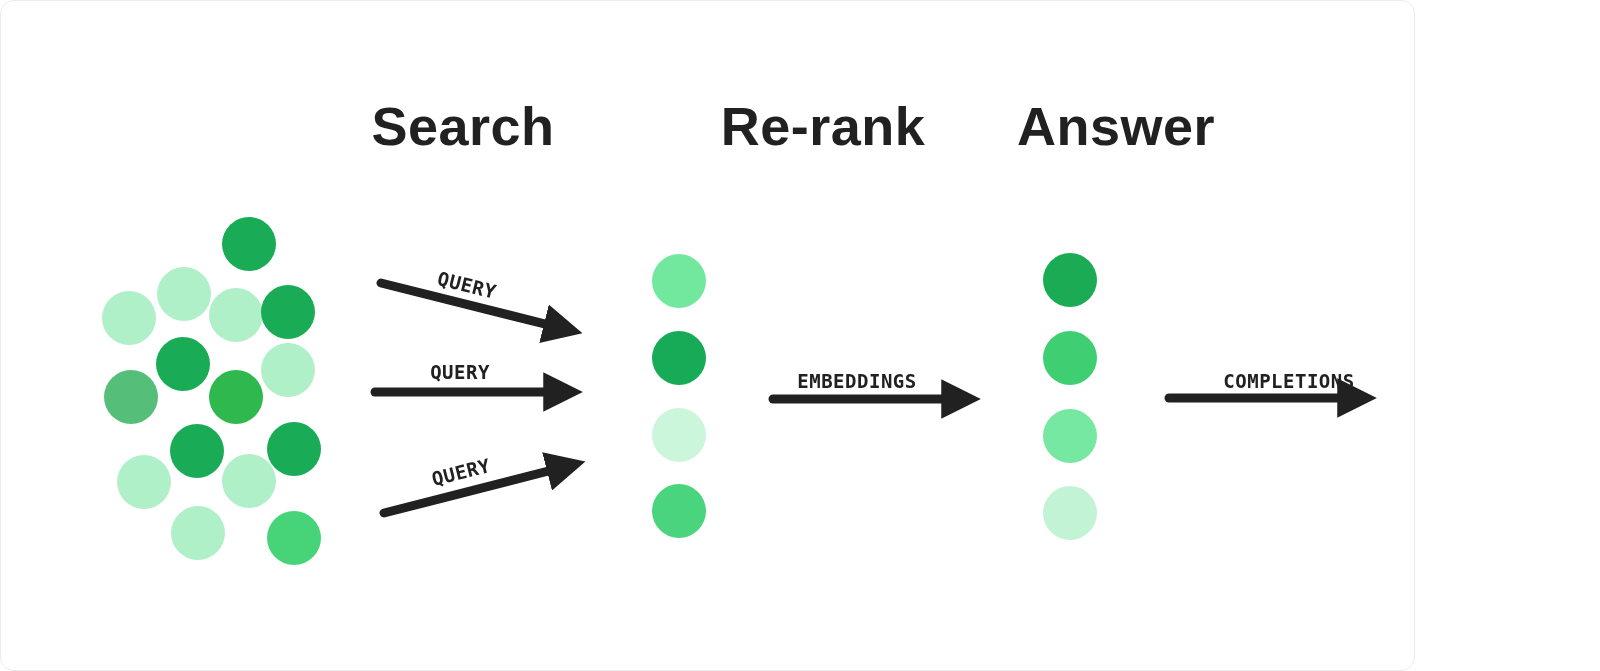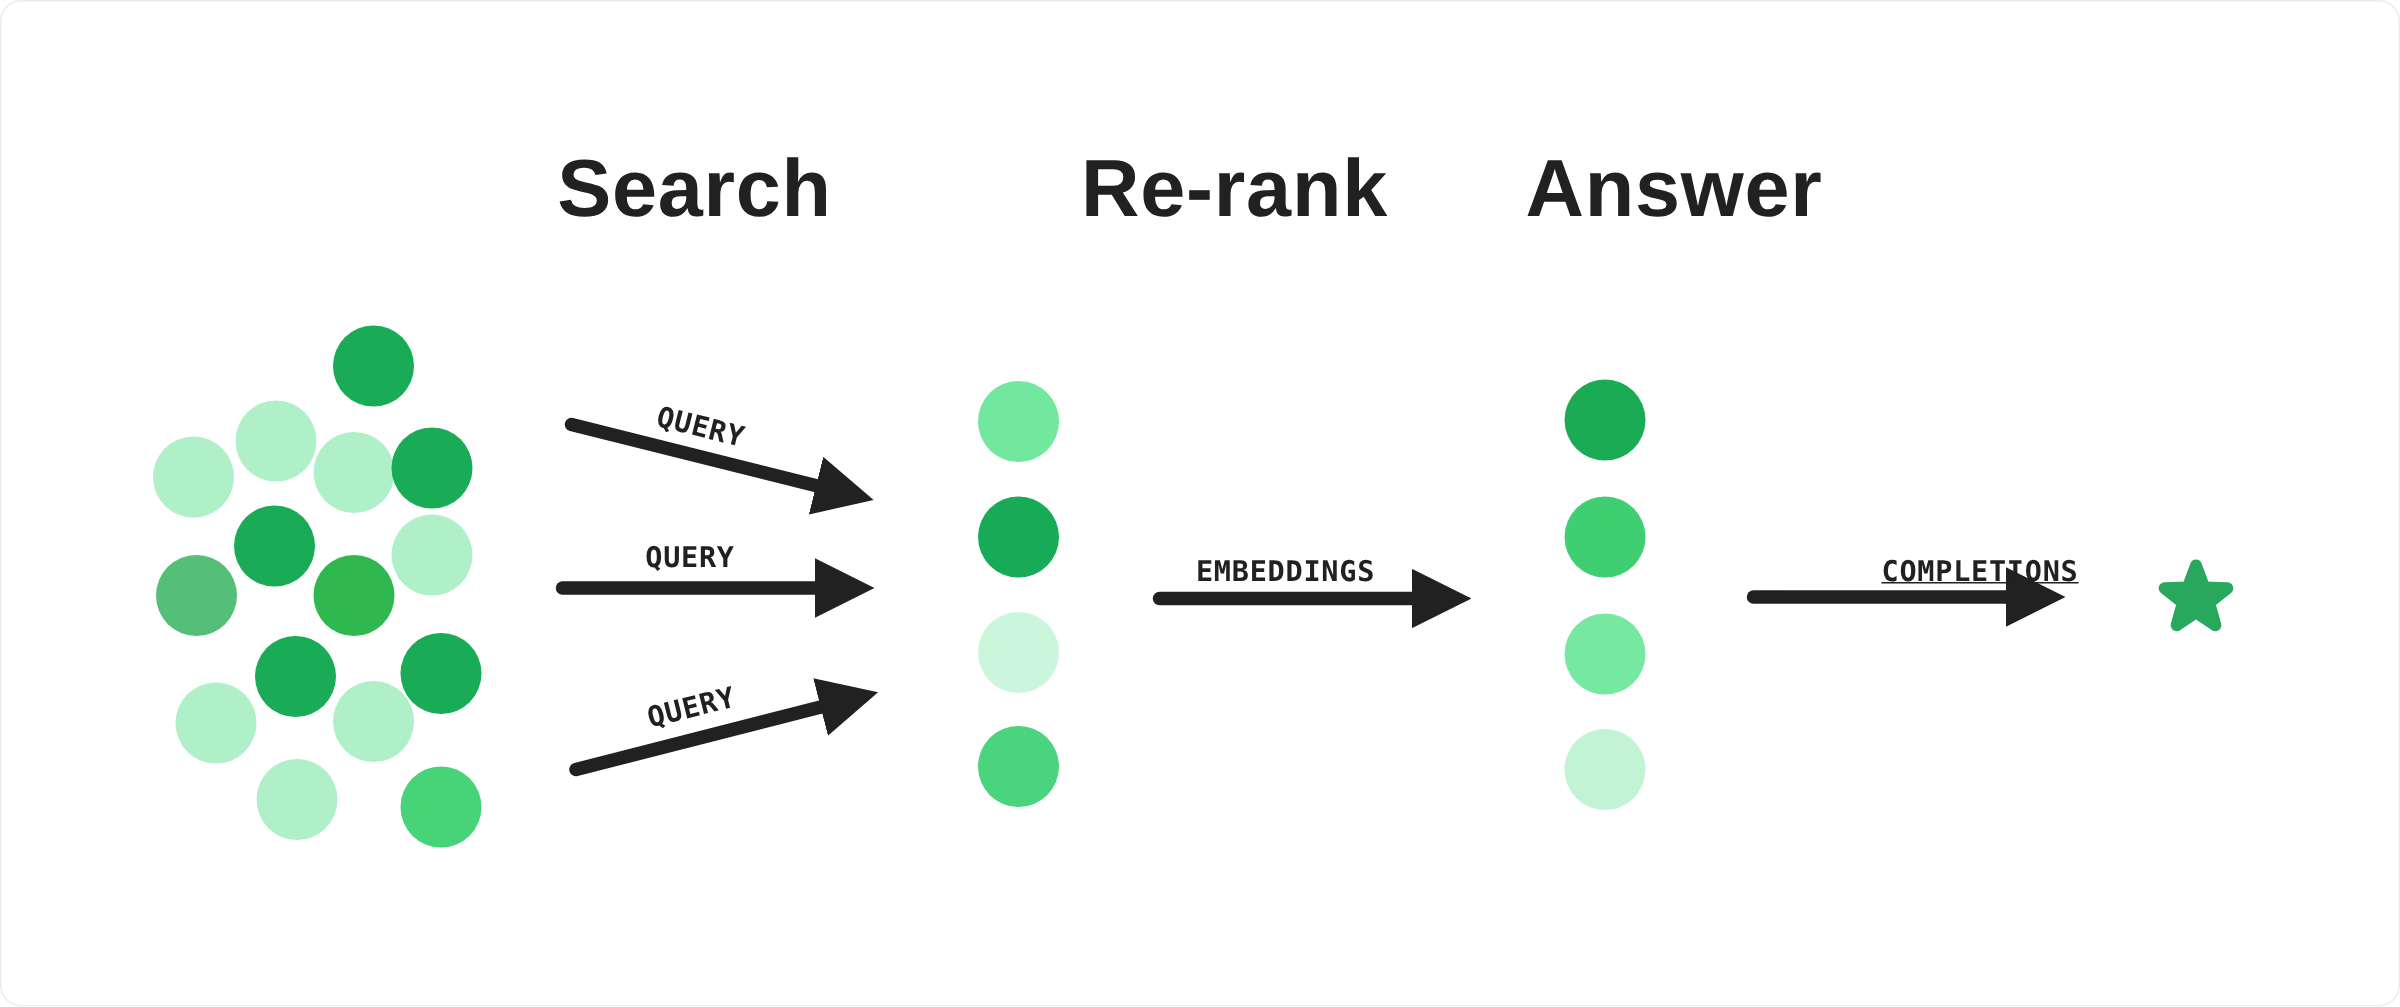--- a/index.html
+++ b/index.html
@@ -1,20 +1,20 @@
 <!DOCTYPE html>
 <html style="--ink: #212121;"><head>
 <meta charset="utf-8">
 <style>
   :root { --ink: #212121; }
   * { margin: 0; padding: 0; box-sizing: border-box; }
   html, body { background: #ffffff; }
   .canvas {
     position: relative;
-    width: 1600px;
+    width: 1415px;
     height: 671px;
     background: #ffffff;
     border: 1px solid #ececec;
     border-radius: 14px;
     overflow: hidden;
     font-family: "Liberation Sans", sans-serif;
   }
   .stage-header {
     position: absolute;
     top: 94px;
@@ -39,21 +39,21 @@
     font-size: 19px;
     font-weight: 700;
     letter-spacing: 0.5px;
     color: var(--ink);
     white-space: nowrap;
   }
   #label-query-1 { left: 466px; top: 284px; transform: translate(-50%,-50%) rotate(14deg); }
   #label-query-2 { left: 459px; top: 371px; transform: translate(-50%,-50%); }
   #label-query-3 { left: 460px; top: 471px; transform: translate(-50%,-50%) rotate(-14deg); }
   #label-embeddings  { left: 856px;  top: 380px; transform: translate(-50%,-50%); }
-  #label-completions { left: 1319px; top: 380px; transform: translate(-50%,-50%); text-decoration: underline; }
+  #label-completions { left: 1288px; top: 380px; transform: translate(-50%,-50%); }
   svg.overlay {
     position: absolute;
     left: 0; top: 0;
     width: 1600px; height: 671px;
     pointer-events: none;
   }
 </style>
 </head>
 <body>
 

